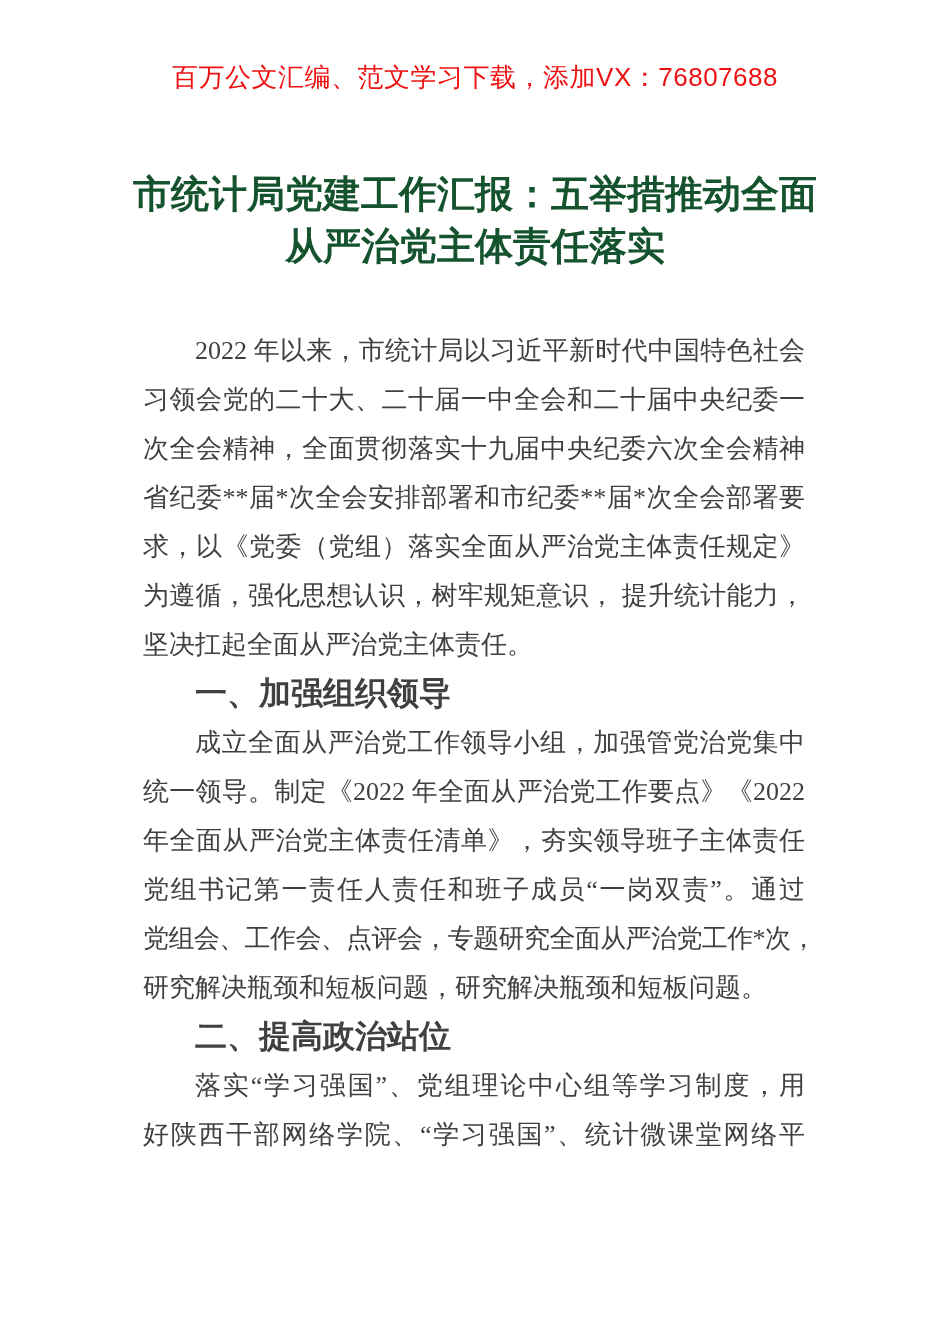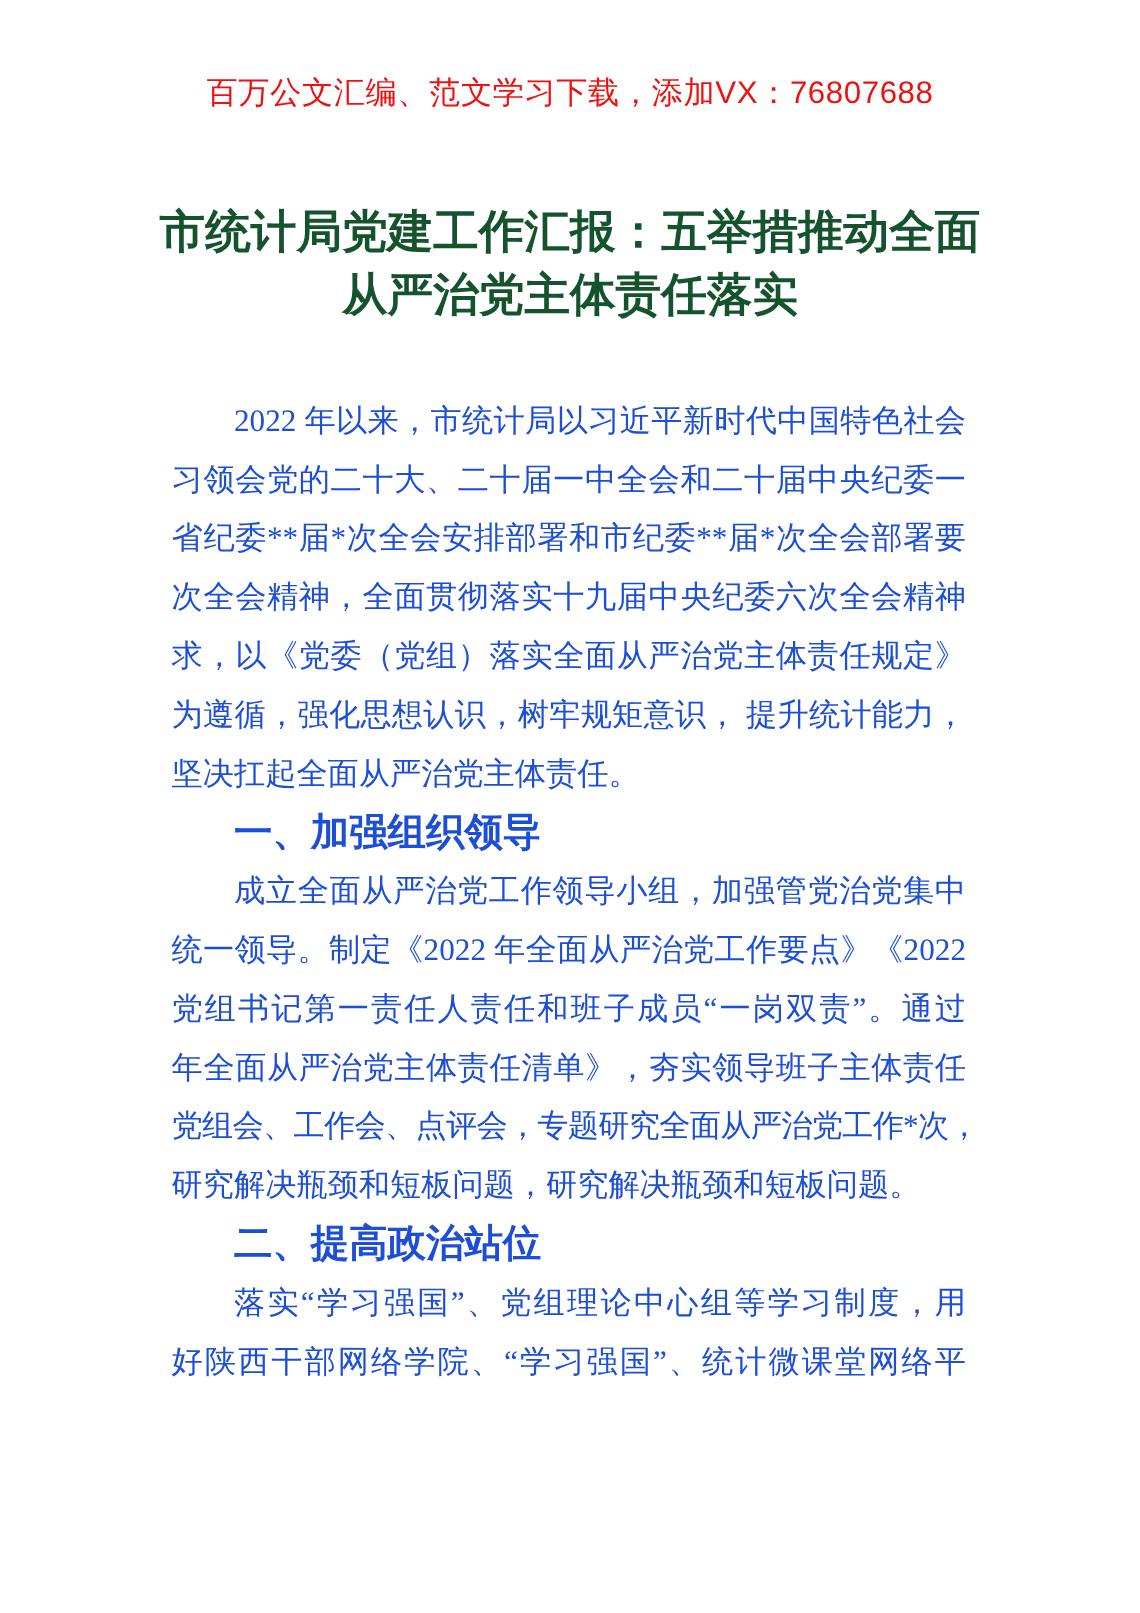--- a/index.html
+++ b/index.html
@@ -40,21 +40,21 @@
     color: #14532d;
   }
   .content {
     position: absolute;
     top: 326px;
     left: 143px;
     width: 662px;
     font-family: "Liberation Serif", "DejaVu Serif", serif;
     font-size: 26px;
     line-height: 49px;
-    color: #1d4ed8;
+    color: #404040;
   }
   .line {
     height: 49px;
     text-align: justify;
     text-align-last: justify;
     white-space: nowrap;
     overflow: visible;
   }
   .line.last {
     text-align: left;
@@ -86,32 +86,32 @@
 
   <div class="title">
     <div>市统计局党建工作汇报：五举措推动全面</div>
     <div>从严治党主体责任落实</div>
   </div>
 
   <div class="content">
 
     <div class="line indent">2022 年以来，市统计局以习近平新时代中国特色社会</div>
     <div class="line">习领会党的二十大、二十届一中全会和二十届中央纪委一</div>
+    <div class="line">次全会精神，全面贯彻落实十九届中央纪委六次全会精神</div>
     <div class="line">省纪委**届*次全会安排部署和市纪委**届*次全会部署要</div>
-    <div class="line">次全会精神，全面贯彻落实十九届中央纪委六次全会精神</div>
     <div class="line">求，以《党委（党组）落实全面从严治党主体责任规定》</div>
     <div class="line">为遵循，强化思想认识，树牢规矩意识， 提升统计能力，</div>
     <div class="line last">坚决扛起全面从严治党主体责任。</div>
 
     <div class="heading">一、加强组织领导</div>
 
     <div class="line indent">成立全面从严治党工作领导小组，加强管党治党集中</div>
     <div class="line">统一领导。制定《2022 年全面从严治党工作要点》《2022</div>
+    <div class="line">年全面从严治党主体责任清单》，夯实领导班子主体责任</div>
     <div class="line">党组书记第一责任人责任和班子成员“一岗双责”。通过</div>
-    <div class="line">年全面从严治党主体责任清单》，夯实领导班子主体责任</div>
     <div class="line tight">党组会、工作会、点评会，专题研究全面从严治党工作*次，</div>
     <div class="line last">研究解决瓶颈和短板问题，研究解决瓶颈和短板问题。</div>
 
     <div class="heading">二、提高政治站位</div>
 
     <div class="line indent">落实“学习强国”、党组理论中心组等学习制度，用</div>
     <div class="line">好陕西干部网络学院、“学习强国”、统计微课堂网络平</div>
 
   </div>
 

